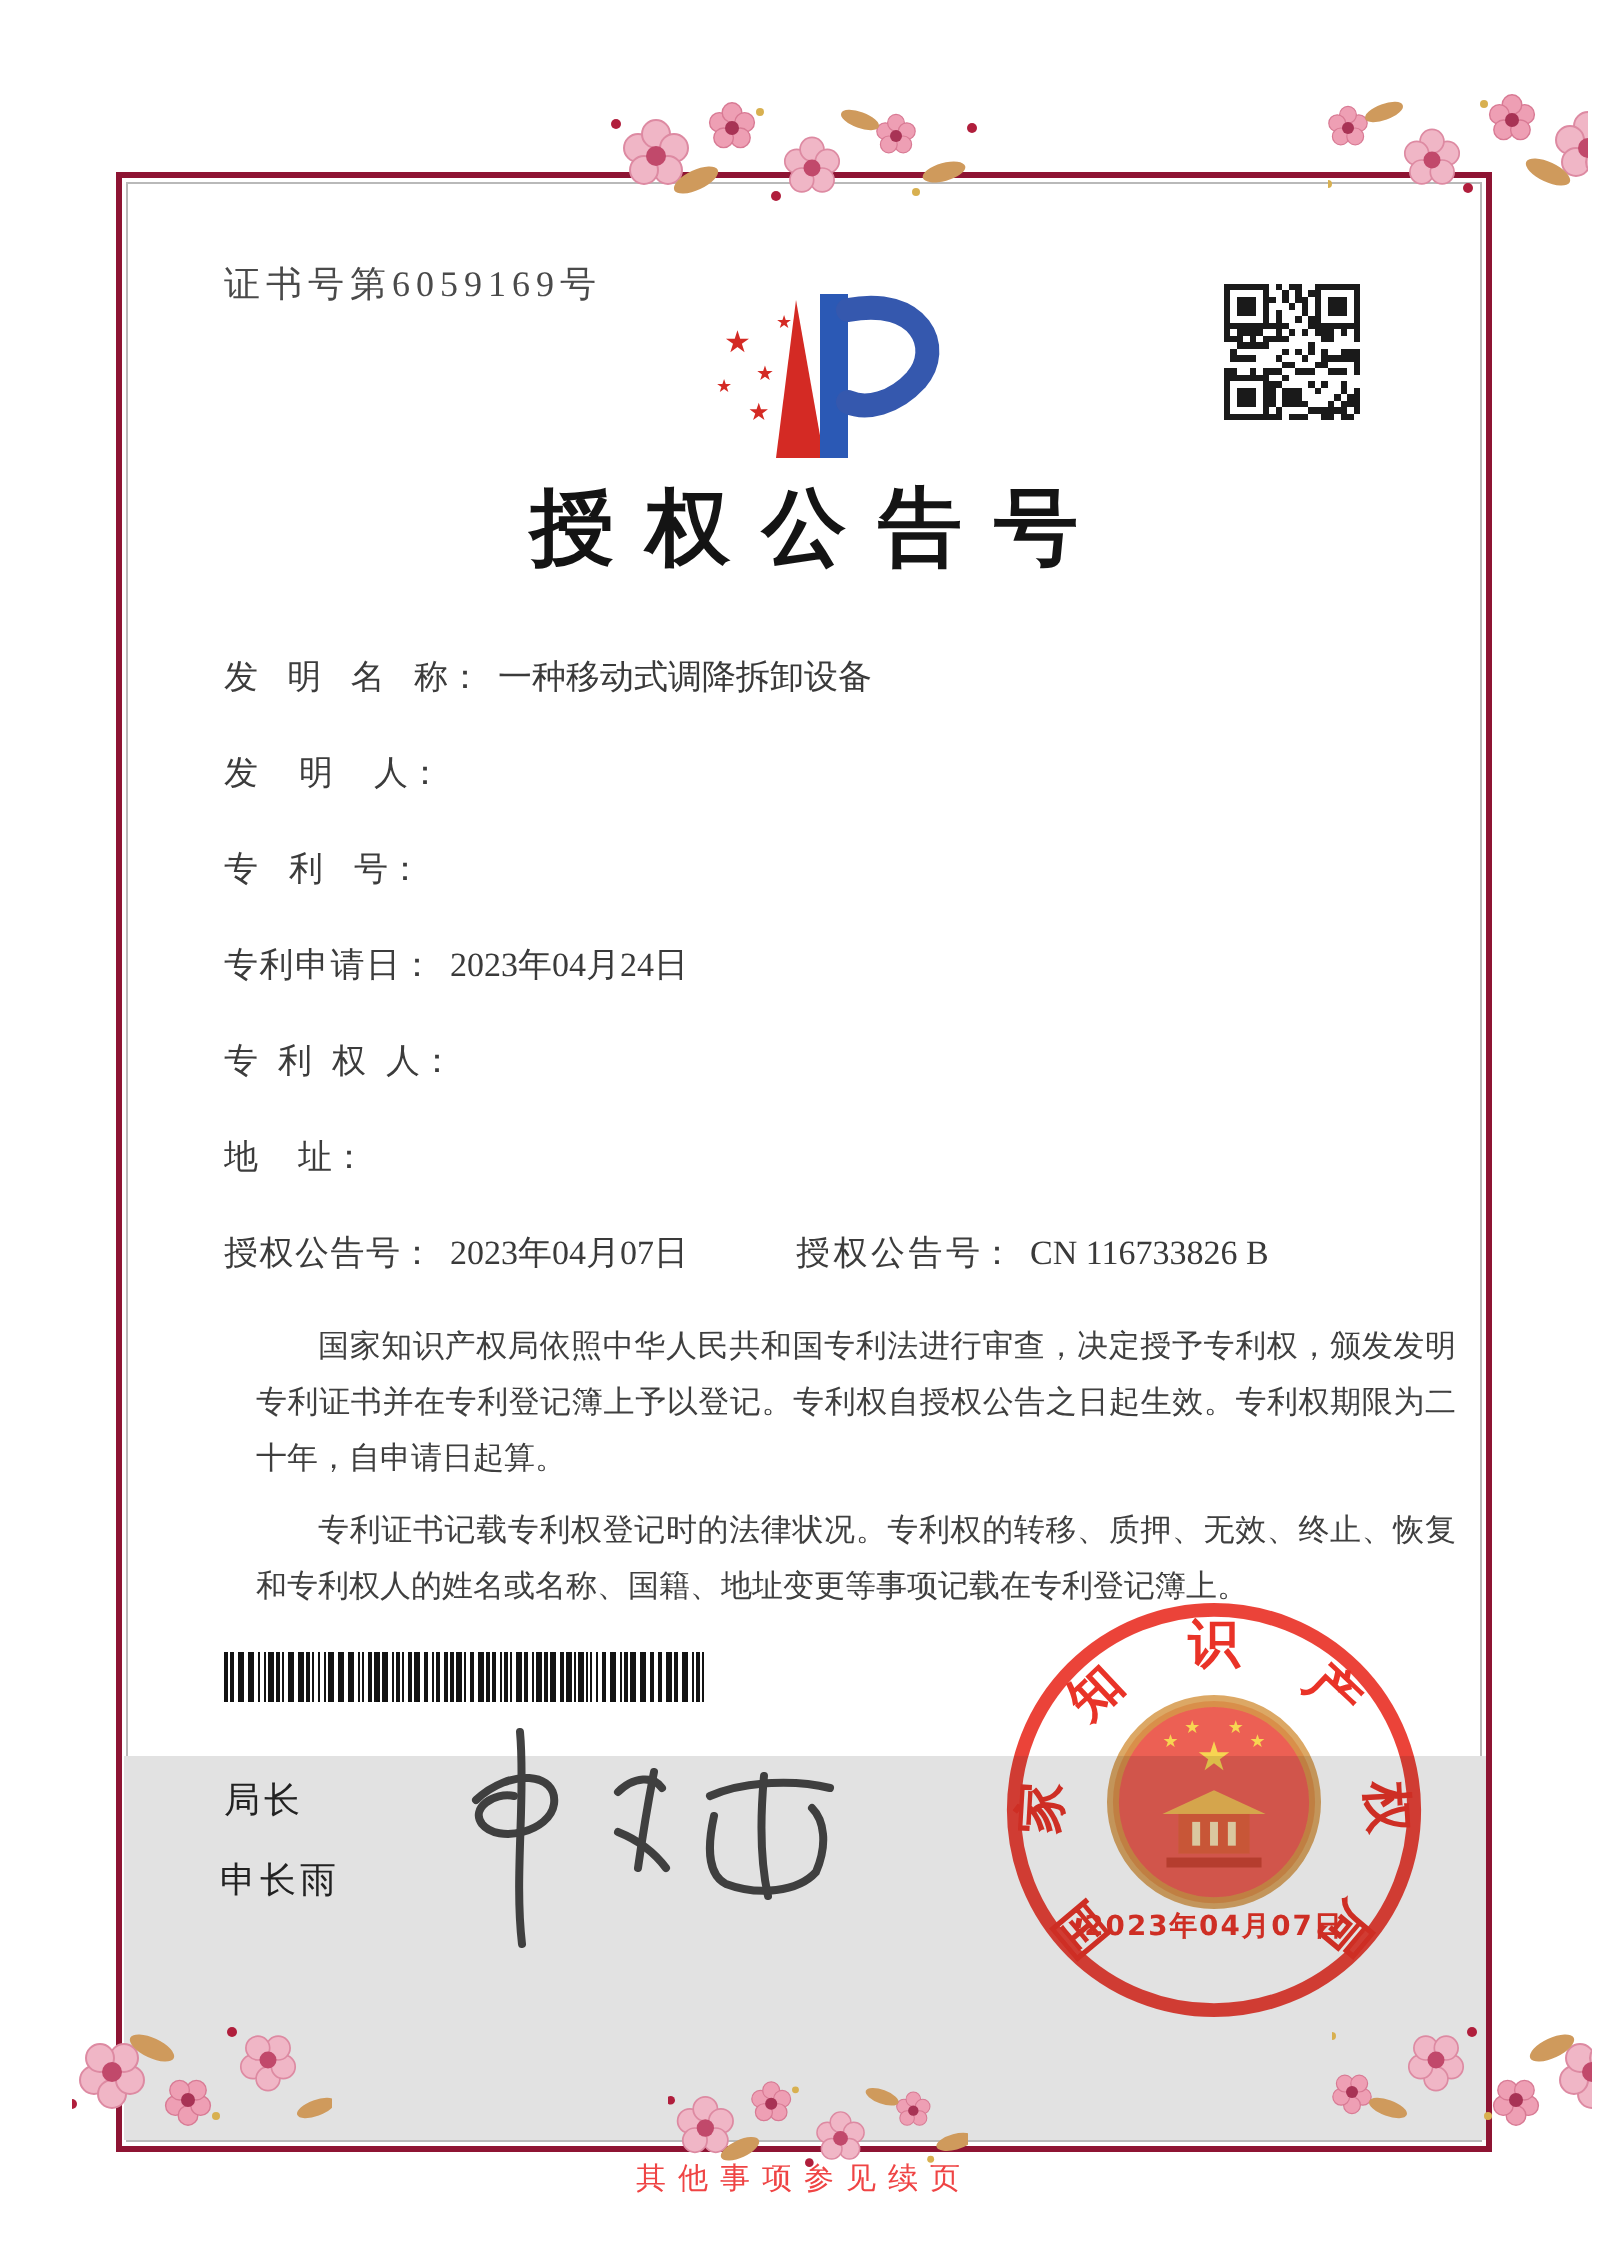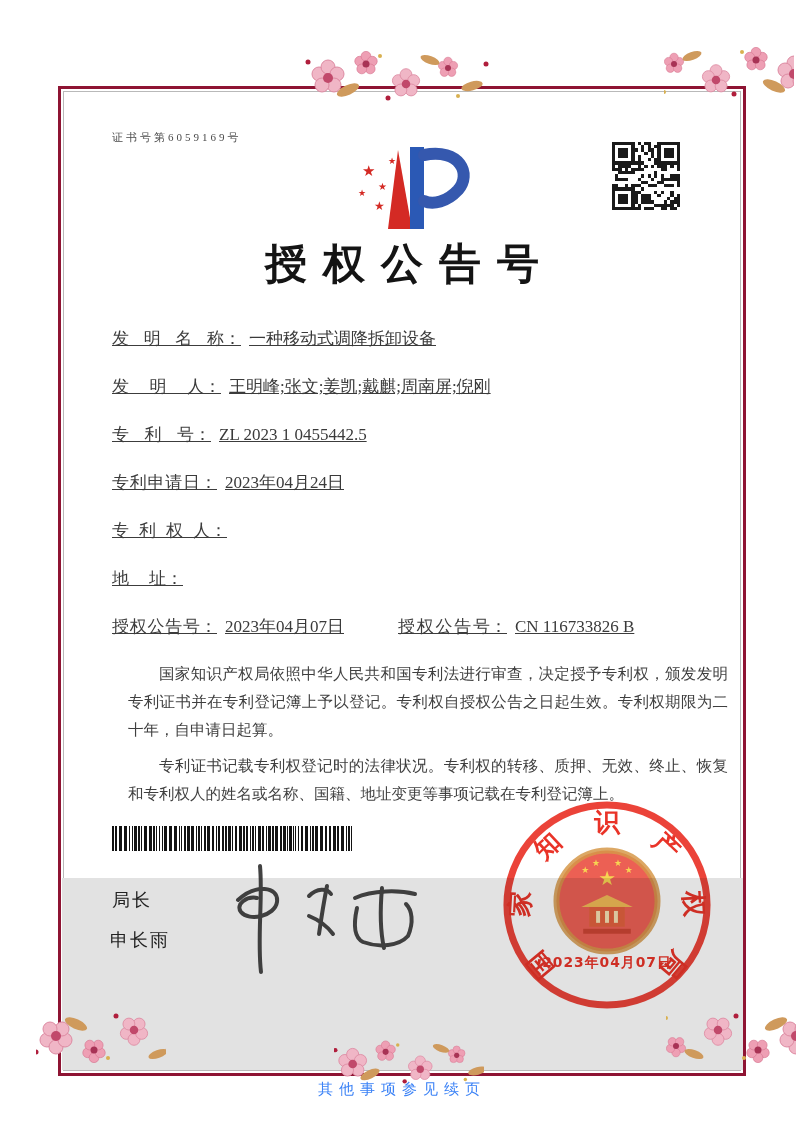--- a/index.html
+++ b/index.html
@@ -3,28 +3,28 @@
 <meta charset="utf-8">
 <style>
   html,body{margin:0;padding:0;background:#ffffff;}
   .page{position:relative;width:804px;height:1134px;background:#ffffff;overflow:hidden;
         font-family:"Liberation Serif","DejaVu Serif",serif;color:#3c3c3c;}
   
   .frame{position:absolute;left:58px;top:86px;width:688px;height:990px;
          border:3px solid #8e1433;box-sizing:border-box;}
   .frame-inner{position:absolute;left:2px;top:2px;right:2px;bottom:2px;border:1px solid #b9b9b9;}
   
-  .cert-no{position:absolute;left:112px;top:130px;font-size:11px;letter-spacing:3px;color:#4a4a4a;}
+  .cert-no{position:absolute;left:112px;top:130px;font-size:18px;letter-spacing:3px;color:#4a4a4a;}
   .logo{position:absolute;left:346px;top:134px;width:130px;height:100px;}
   .qr{position:absolute;left:612px;top:142px;width:68px;height:68px;}
   .title{position:absolute;left:0;top:236px;width:100%;text-align:center;
          font-size:42px;font-weight:bold;color:#141414;letter-spacing:16px;text-indent:16px;}
   
   .fields{position:absolute;left:112px;top:326px;width:600px;font-size:17px;}
-  .frow{display:flex;align-items:flex-end;margin-bottom:22px;line-height:26px;text-decoration:underline;}
+  .frow{display:flex;align-items:flex-end;margin-bottom:22px;line-height:26px;}
   .flabel{display:inline-block;text-align:justify;text-align-last:justify;color:#3c3c3c;flex:none;}
   .fcolon{flex:none;margin-right:8px;}
   .fvalue{color:#3a3a3a;}
   .w-name .flabel{width:112px}
   .w-inventor .flabel{width:92px}
   .w-patno .flabel{width:82px}
   .w-appdate .flabel{width:88px}
   .w-owner .flabel{width:98px}
   .w-addr .flabel{width:54px}
   .w-addr .fvalue{max-width:440px;}
@@ -46,21 +46,21 @@
   
   .seal{position:absolute;left:498px;top:796px;width:218px;height:218px;mix-blend-mode:multiply;opacity:.95;}
   .seal-char{font-size:26px;font-weight:bold;fill:#e8281c;text-anchor:middle;
              font-family:"Liberation Serif","DejaVu Serif",serif;}
   .seal-date{font-size:14px;font-weight:bold;fill:#e8281c;text-anchor:middle;letter-spacing:1px;
              font-family:"DejaVu Sans",sans-serif;}
   
   .page-foot{position:absolute;left:0;top:1026px;width:100%;text-align:center;
              font-size:14px;color:#333;letter-spacing:3px;}
   .bottom-note{position:absolute;left:0;top:1080px;width:100%;text-align:center;
-               font-size:15px;color:#3b82f6;letter-spacing:6px;}
+               font-size:15px;color:#ef4444;letter-spacing:6px;}
   .orn{position:absolute;}
 </style>
 </head>
 <body>
 
 <div class="page">
 
   <div class="frame">
     <div class="frame-inner"></div>
   </div>
@@ -323,26 +323,24 @@
 
   <div class="fields">
     <div class="frow w-name">
       <span class="flabel">发明名称</span>
         <span class="fcolon">：</span>
       <span class="fvalue">一种移动式调降拆卸设备</span>
     </div>
     <div class="frow w-inventor">
       <span class="flabel">发明人</span>
         <span class="fcolon">：</span>
-      <span class="fvalue">王明峰;张文;姜凯;戴麒;周南屏;倪刚</span>
     </div>
     <div class="frow w-patno">
       <span class="flabel">专利号</span>
         <span class="fcolon">：</span>
-      <span class="fvalue">ZL 2023 1 0455442.5</span>
     </div>
     <div class="frow w-appdate">
       <span class="flabel">专利申请日</span>
         <span class="fcolon">：</span>
       <span class="fvalue">2023年04月24日</span>
     </div>
     <div class="frow w-owner">
       <span class="flabel">专利权人</span>
         <span class="fcolon">：</span>
     </div>

